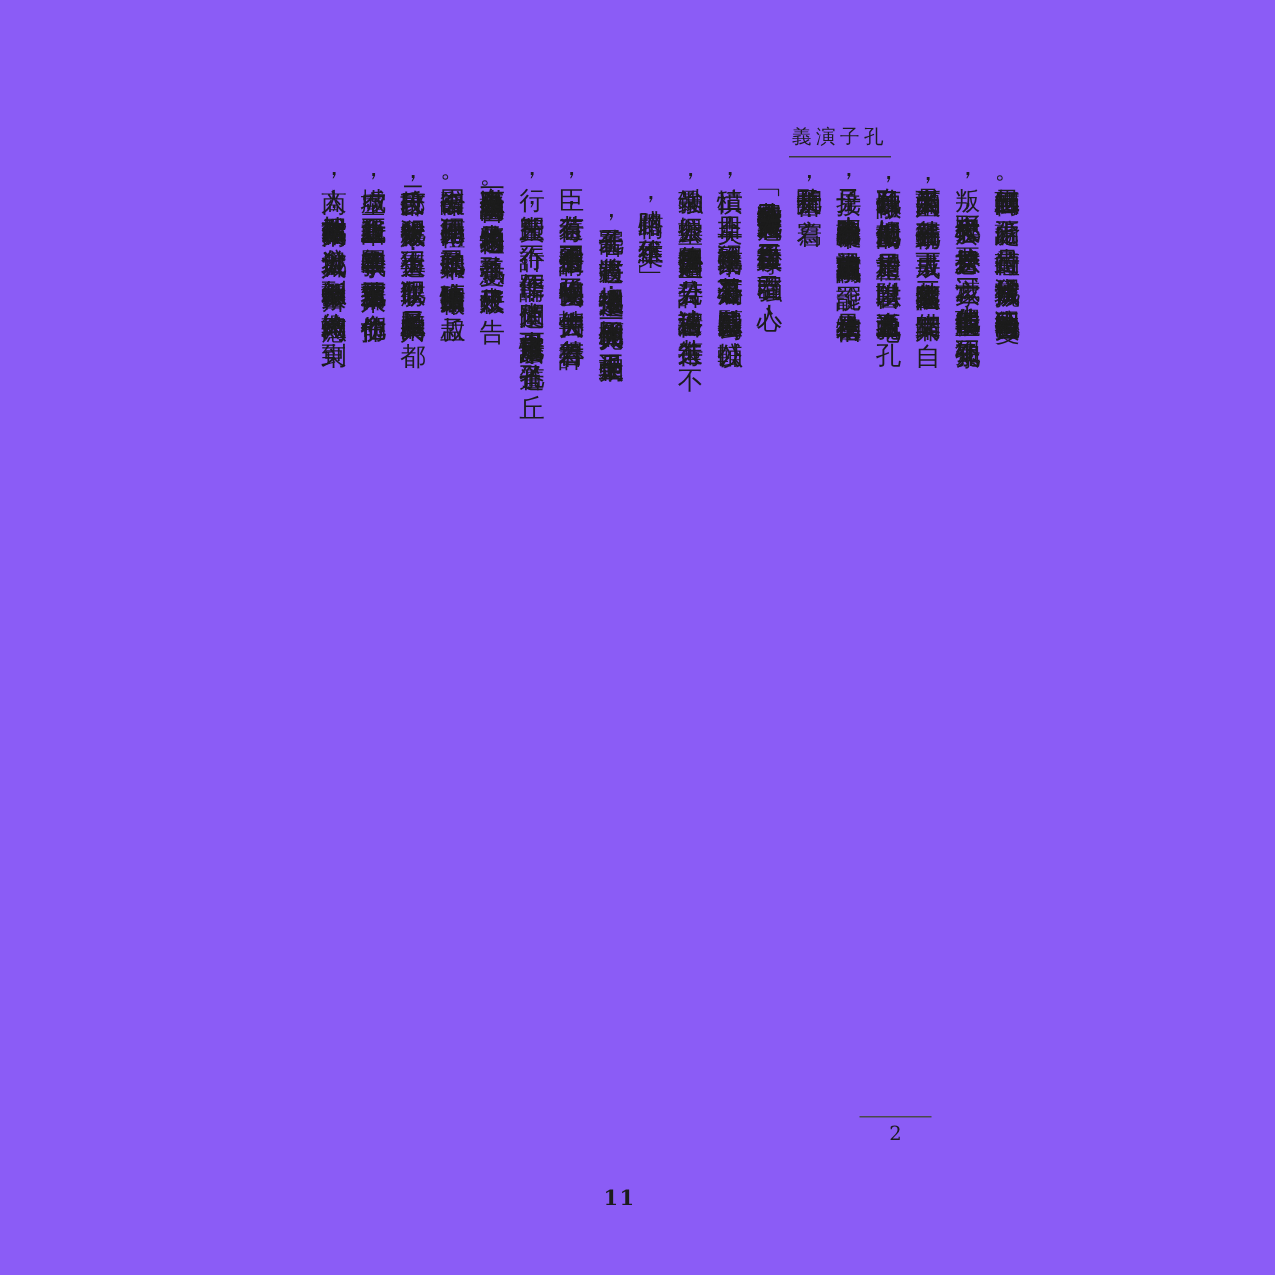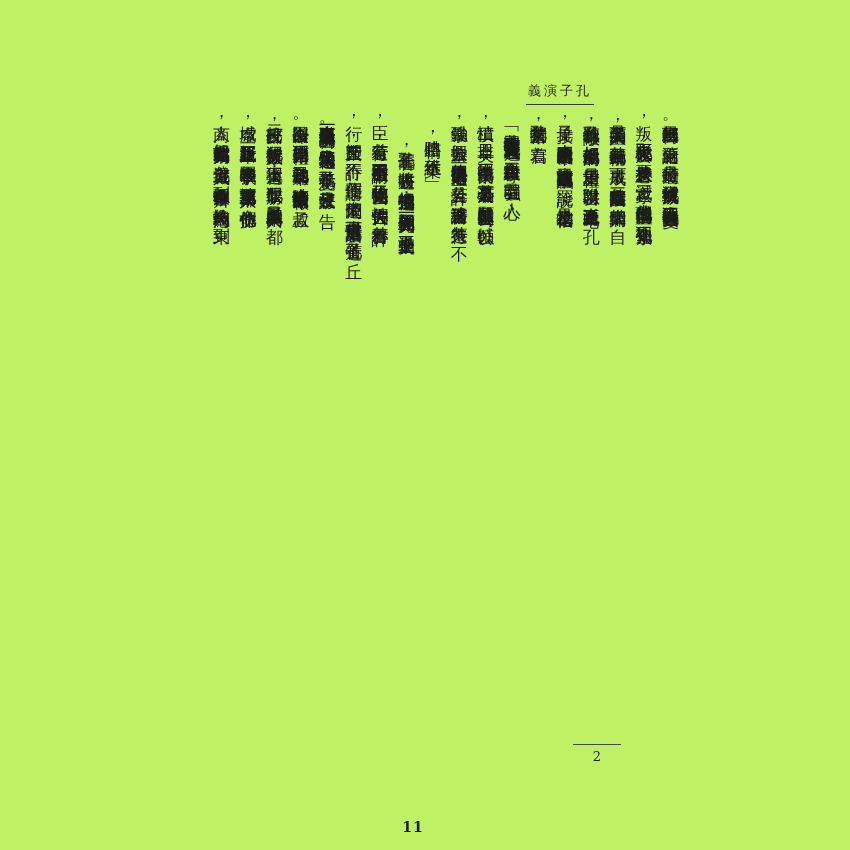--- a/index.html
+++ b/index.html
@@ -5,21 +5,21 @@
   html, body {
     margin: 0;
     padding: 0;
     background: #e8e8e6;
   }
   .page {
     position: relative;
     width: 850px;
     height: 850px;
     margin: 0 auto;
-    background: #bef264;
+    background: #8b5cf6;
     overflow: hidden;
     font-family: "DejaVu Serif", "Liberation Serif", serif;
     color: #1c1c1c;
   }
   
   .running-head {
     position: absolute;
     top: 82px;
     left: 526px;
     font-size: 13px;
@@ -59,21 +59,20 @@
   
   .page-number {
     position: absolute;
     top: 791px;
     left: 0;
     width: 826px;
     text-align: center;
     font-size: 14px;
     font-weight: bold;
     letter-spacing: 1px;
-    margin-top: 28px;
   }
 </style>
 </head>
 <body>
 
 <div class="page">
 
   <div class="running-head">義演子孔</div>
 
   <div class="text-block">

